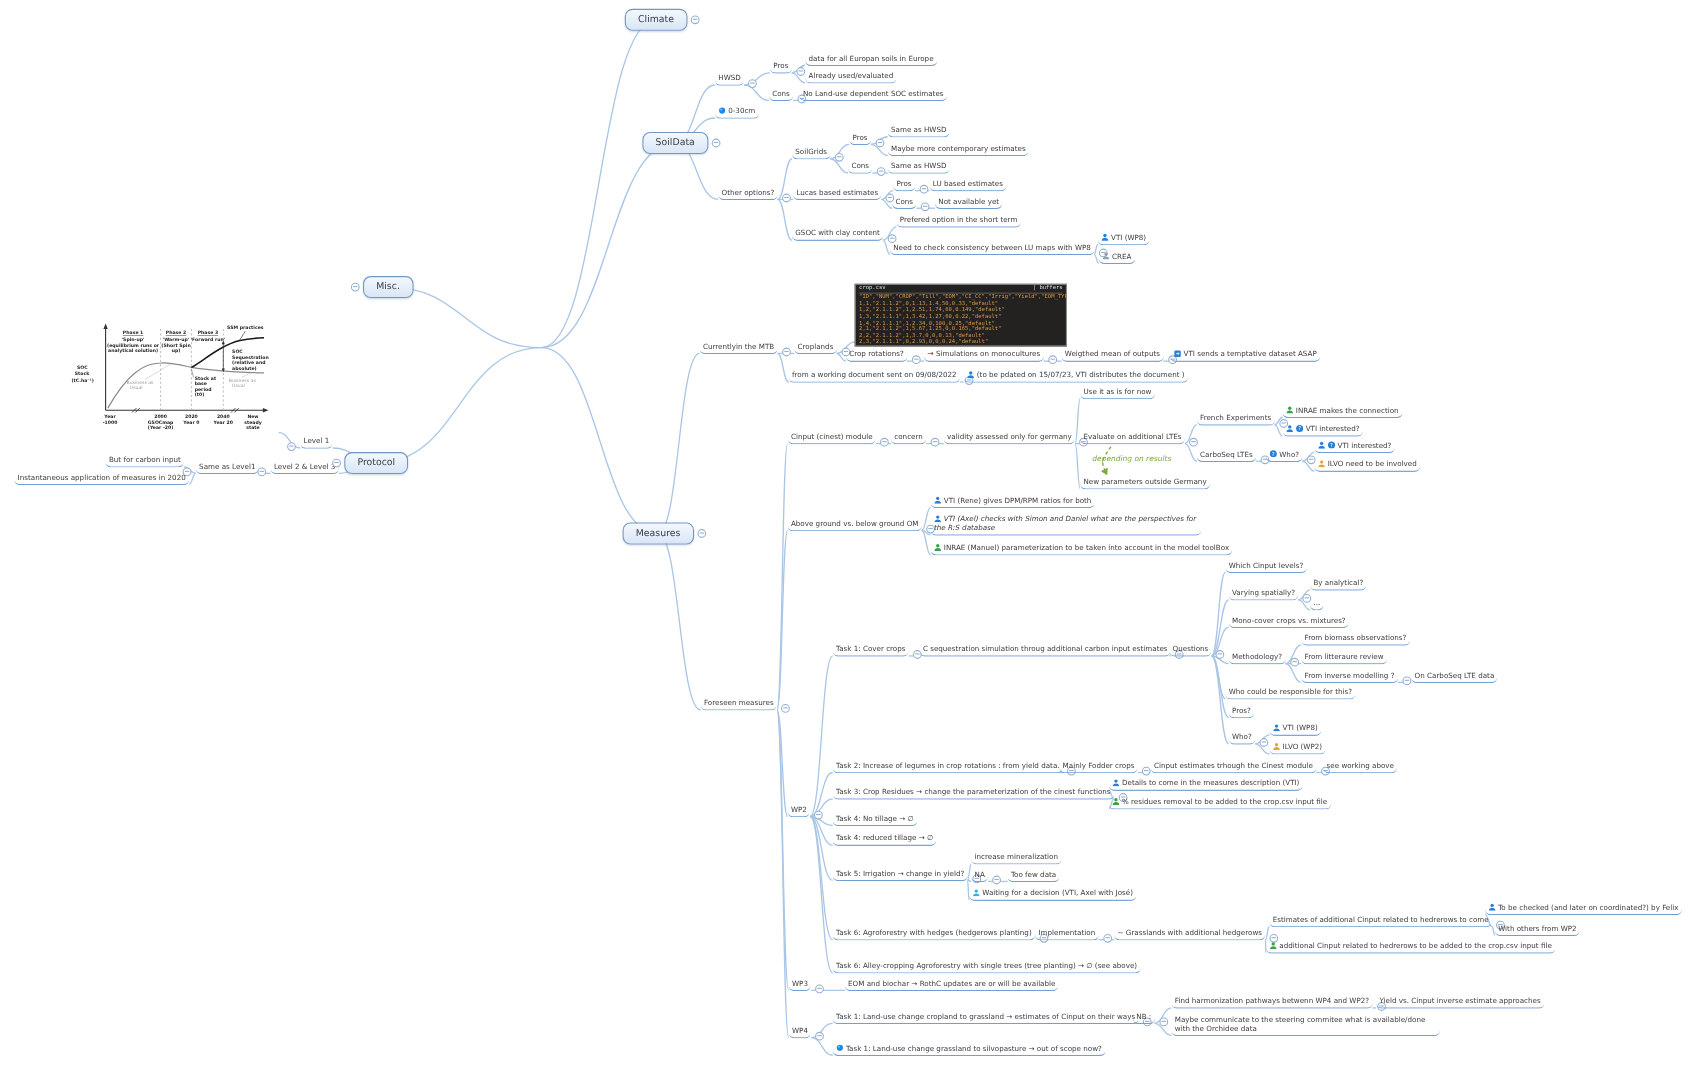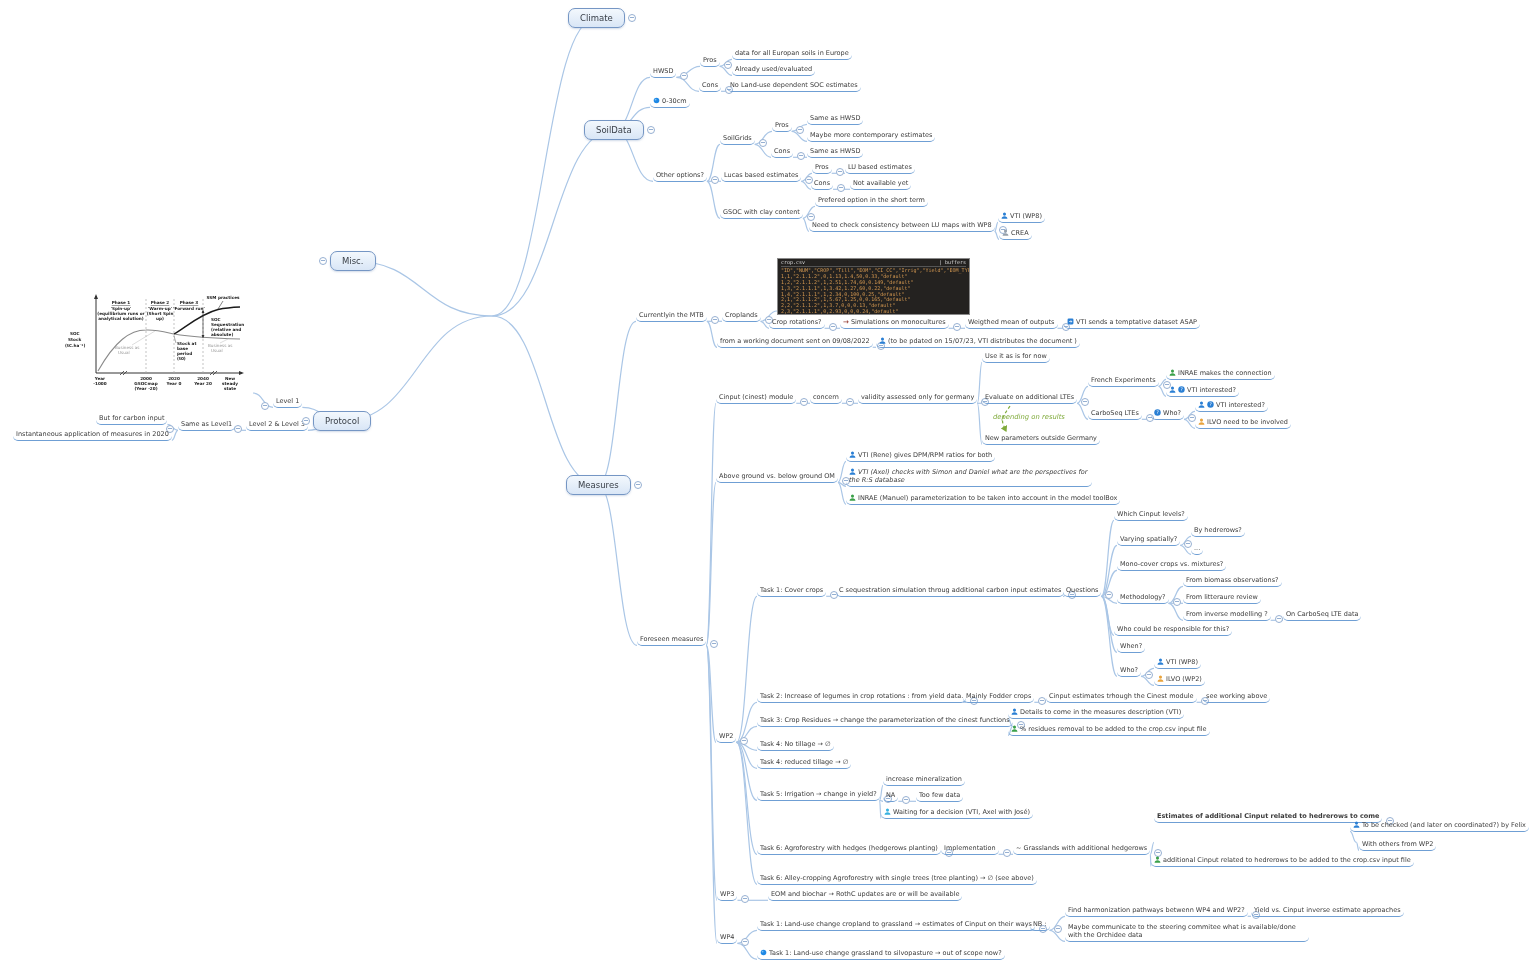--- a/index.html
+++ b/index.html
@@ -339,30 +339,30 @@
     <div class="tnode" style="left: 846px; top: 493px; position: absolute;"><svg class="ic" viewBox="0 0 10 10">
         <circle cx="5" cy="3" r="2.2" fill="#3aa049"></circle>
         <path d="M0.8 9.8 C0.8 7.2 2.6 6 5 6 C7.4 6 9.2 7.2 9.2 9.8 Z" fill="#3aa049"></path>
       </svg><span class="txt">INRAE (Manuel) parameterization to be taken into account in the model toolBox</span></div>
     <div class="tnode" style="left: 716px; top: 731px; position: absolute;"><span class="txt">WP2</span><span class="fold"></span></div>
     <div class="tnode" style="left: 757px; top: 585px; position: absolute;"><span class="txt">Task 1: Cover crops</span><span class="fold"></span></div>
     <div class="tnode" style="left: 836px; top: 585px; position: absolute;"><span class="txt">C sequestration simulation throug additional carbon input estimates</span><span class="fold"></span></div>
     <div class="tnode" style="left: 1063px; top: 585px; position: absolute;"><span class="txt">Questions</span><span class="fold"></span></div>
     <div class="tnode" style="left: 1114px; top: 509px; position: absolute;"><span class="txt">Which Cinput levels?</span></div>
     <div class="tnode" style="left: 1117px; top: 534px; position: absolute;"><span class="txt">Varying spatially?</span><span class="fold"></span></div>
-    <div class="tnode" style="left: 1191px; top: 525px; position: absolute;"><span class="txt">By hedrerows?</span></div>
+    <div class="tnode" style="left: 1191px; top: 525px; position: absolute;"><span class="txt">By analytical?</span></div>
     <div class="tnode" style="left: 1191px; top: 543px; position: absolute;"><span class="txt">...</span></div>
     <div class="tnode" style="left: 1117px; top: 559px; position: absolute;"><span class="txt">Mono-cover crops vs. mixtures?</span></div>
     <div class="tnode" style="left: 1117px; top: 592px; position: absolute;"><span class="txt">Methodology?</span><span class="fold"></span></div>
     <div class="tnode" style="left: 1183px; top: 575px; position: absolute;"><span class="txt">From biomass observations?</span></div>
     <div class="tnode" style="left: 1183px; top: 592px; position: absolute;"><span class="txt">From litteraure review</span></div>
     <div class="tnode" style="left: 1183px; top: 609px; position: absolute;"><span class="txt">From inverse modelling ?</span><span class="fold"></span></div>
     <div class="tnode" style="left: 1283px; top: 609px; position: absolute;"><span class="txt">On CarboSeq LTE data</span></div>
     <div class="tnode" style="left: 1114px; top: 624px; position: absolute;"><span class="txt">Who could be responsible for this?</span></div>
-    <div class="tnode" style="left: 1117px; top: 641px; position: absolute;"><span class="txt">When?</span></div>
+    <div class="tnode" style="left: 1117px; top: 641px; position: absolute;"><span class="txt">Pros?</span></div>
     <div class="tnode" style="left: 1117px; top: 665px; position: absolute;"><span class="txt">Who?</span><span class="fold"></span></div>
     <div class="tnode" style="left: 1154px; top: 657px; position: absolute;"><svg class="ic" viewBox="0 0 10 10">
         <circle cx="5" cy="3" r="2.2" fill="#2a7fd4"></circle>
         <path d="M0.8 9.8 C0.8 7.2 2.6 6 5 6 C7.4 6 9.2 7.2 9.2 9.8 Z" fill="#2a7fd4"></path>
       </svg><span class="txt">VTI (WP8)</span></div>
     <div class="tnode" style="left: 1154px; top: 674px; position: absolute;"><svg class="ic" viewBox="0 0 10 10">
         <circle cx="5" cy="3" r="2.2" fill="#e8a33d"></circle>
         <path d="M0.8 9.8 C0.8 7.2 2.6 6 5 6 C7.4 6 9.2 7.2 9.2 9.8 Z" fill="#e8a33d"></path>
       </svg><span class="txt">ILVO (WP2)</span></div>
     <div class="tnode" style="left: 757px; top: 691px; position: absolute;"><span class="txt">Task 2: Increase of legumes in crop rotations : from yield data.</span><span class="fold"></span></div>
@@ -384,21 +384,21 @@
     <div class="tnode" style="left: 883px; top: 774px; position: absolute;"><span class="txt">increase mineralization</span></div>
     <div class="tnode" style="left: 883px; top: 790px; position: absolute;"><span class="txt">NA</span><span class="fold"></span></div>
     <div class="tnode" style="left: 916px; top: 790px; position: absolute;"><span class="txt">Too few data</span></div>
     <div class="tnode" style="left: 881px; top: 807px; position: absolute;"><svg class="ic" viewBox="0 0 10 10">
         <circle cx="5" cy="3" r="2.2" fill="#35b1e0"></circle>
         <path d="M0.8 9.8 C0.8 7.2 2.6 6 5 6 C7.4 6 9.2 7.2 9.2 9.8 Z" fill="#35b1e0"></path>
       </svg><span class="txt">Waiting for a decision (VTI, Axel with José)</span></div>
     <div class="tnode" style="left: 757px; top: 843px; position: absolute;"><span class="txt">Task 6: Agroforestry with hedges (hedgerows planting)</span><span class="fold"></span></div>
     <div class="tnode" style="left: 941px; top: 843px; position: absolute;"><span class="txt">Implementation</span><span class="fold"></span></div>
     <div class="tnode" style="left: 1013px; top: 843px; position: absolute;"><span class="txt">~ Grasslands with additional hedgerows</span><span class="fold"></span></div>
-    <div class="tnode" style="left: 1154px; top: 811px; position: absolute; font-weight: bold;"><span class="txt">Estimates of additional Cinput related to hedrerows to come</span><span class="fold"></span></div>
+    <div class="tnode" style="left: 1154px; top: 831px; position: absolute;"><span class="txt">Estimates of additional Cinput related to hedrerows to come</span><span class="fold"></span></div>
     <div class="tnode" style="left: 1350px; top: 820px; position: absolute;"><svg class="ic" viewBox="0 0 10 10">
         <circle cx="5" cy="3" r="2.2" fill="#2a7fd4"></circle>
         <path d="M0.8 9.8 C0.8 7.2 2.6 6 5 6 C7.4 6 9.2 7.2 9.2 9.8 Z" fill="#2a7fd4"></path>
       </svg><span class="txt">To be checked (and later on coordinated?) by Felix</span></div>
     <div class="tnode" style="left: 1359px; top: 839px; position: absolute;"><span class="txt">With others from WP2</span></div>
     <div class="tnode" style="left: 1151px; top: 855px; position: absolute;"><svg class="ic" viewBox="0 0 10 10">
         <circle cx="5" cy="3" r="2.2" fill="#3aa049"></circle>
         <path d="M0.8 9.8 C0.8 7.2 2.6 6 5 6 C7.4 6 9.2 7.2 9.2 9.8 Z" fill="#3aa049"></path>
       </svg><span class="txt">additional Cinput related to hedrerows to be added to the crop.csv input file</span></div>
     <div class="tnode" style="left: 757px; top: 873px; position: absolute;"><span class="txt">Task 6: Alley-cropping Agroforestry with single trees (tree planting) → ∅ (see above)</span></div>

